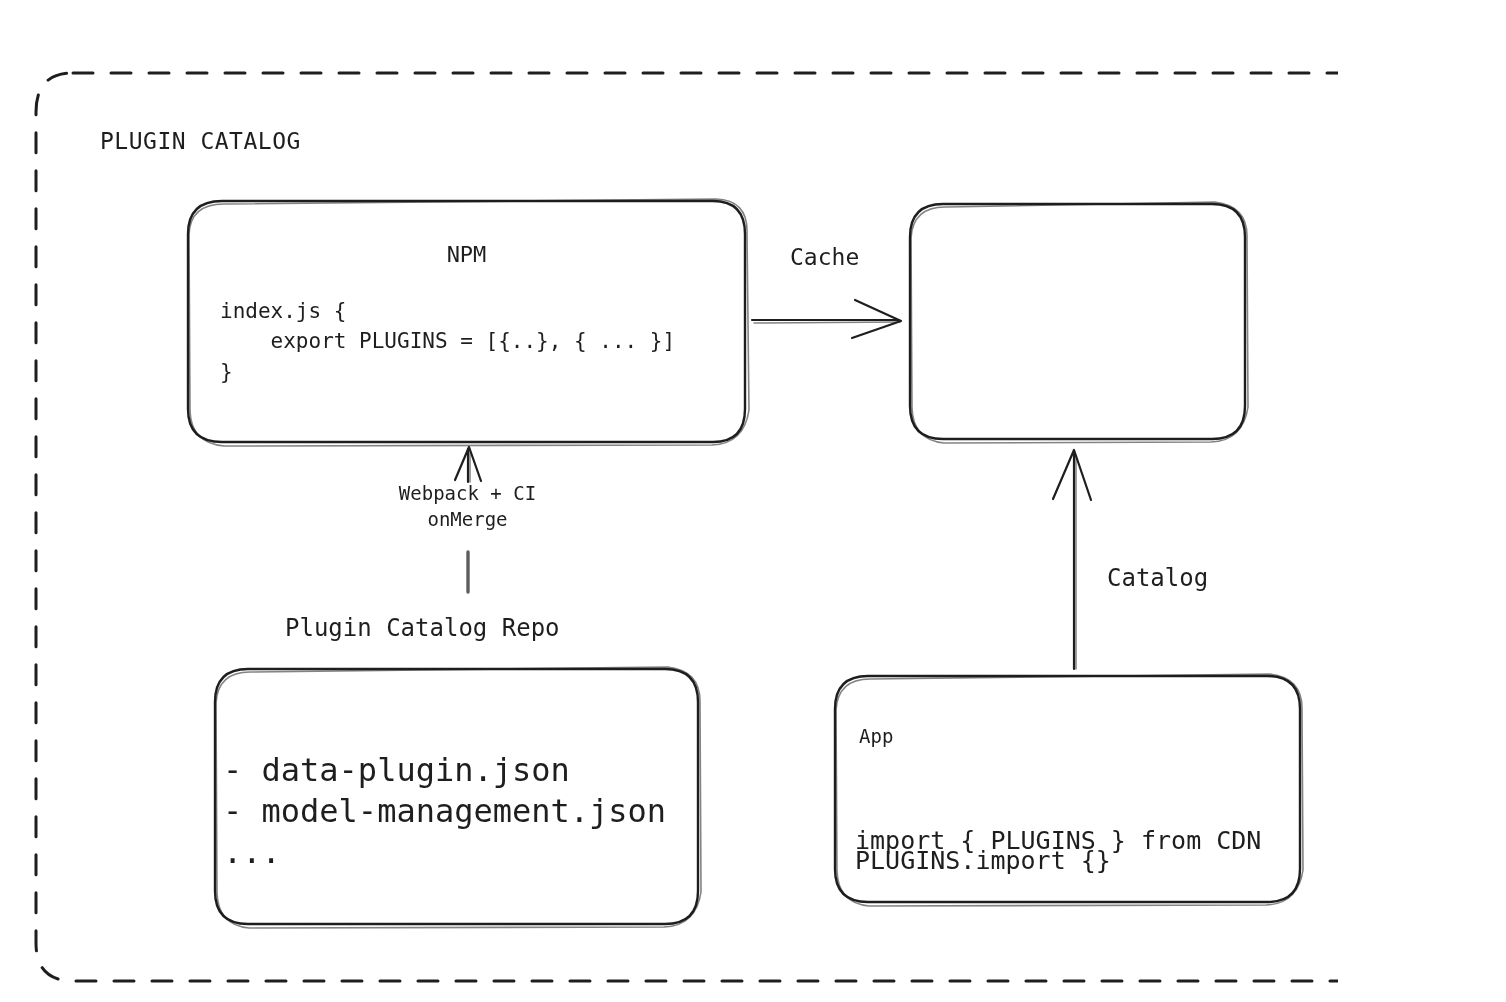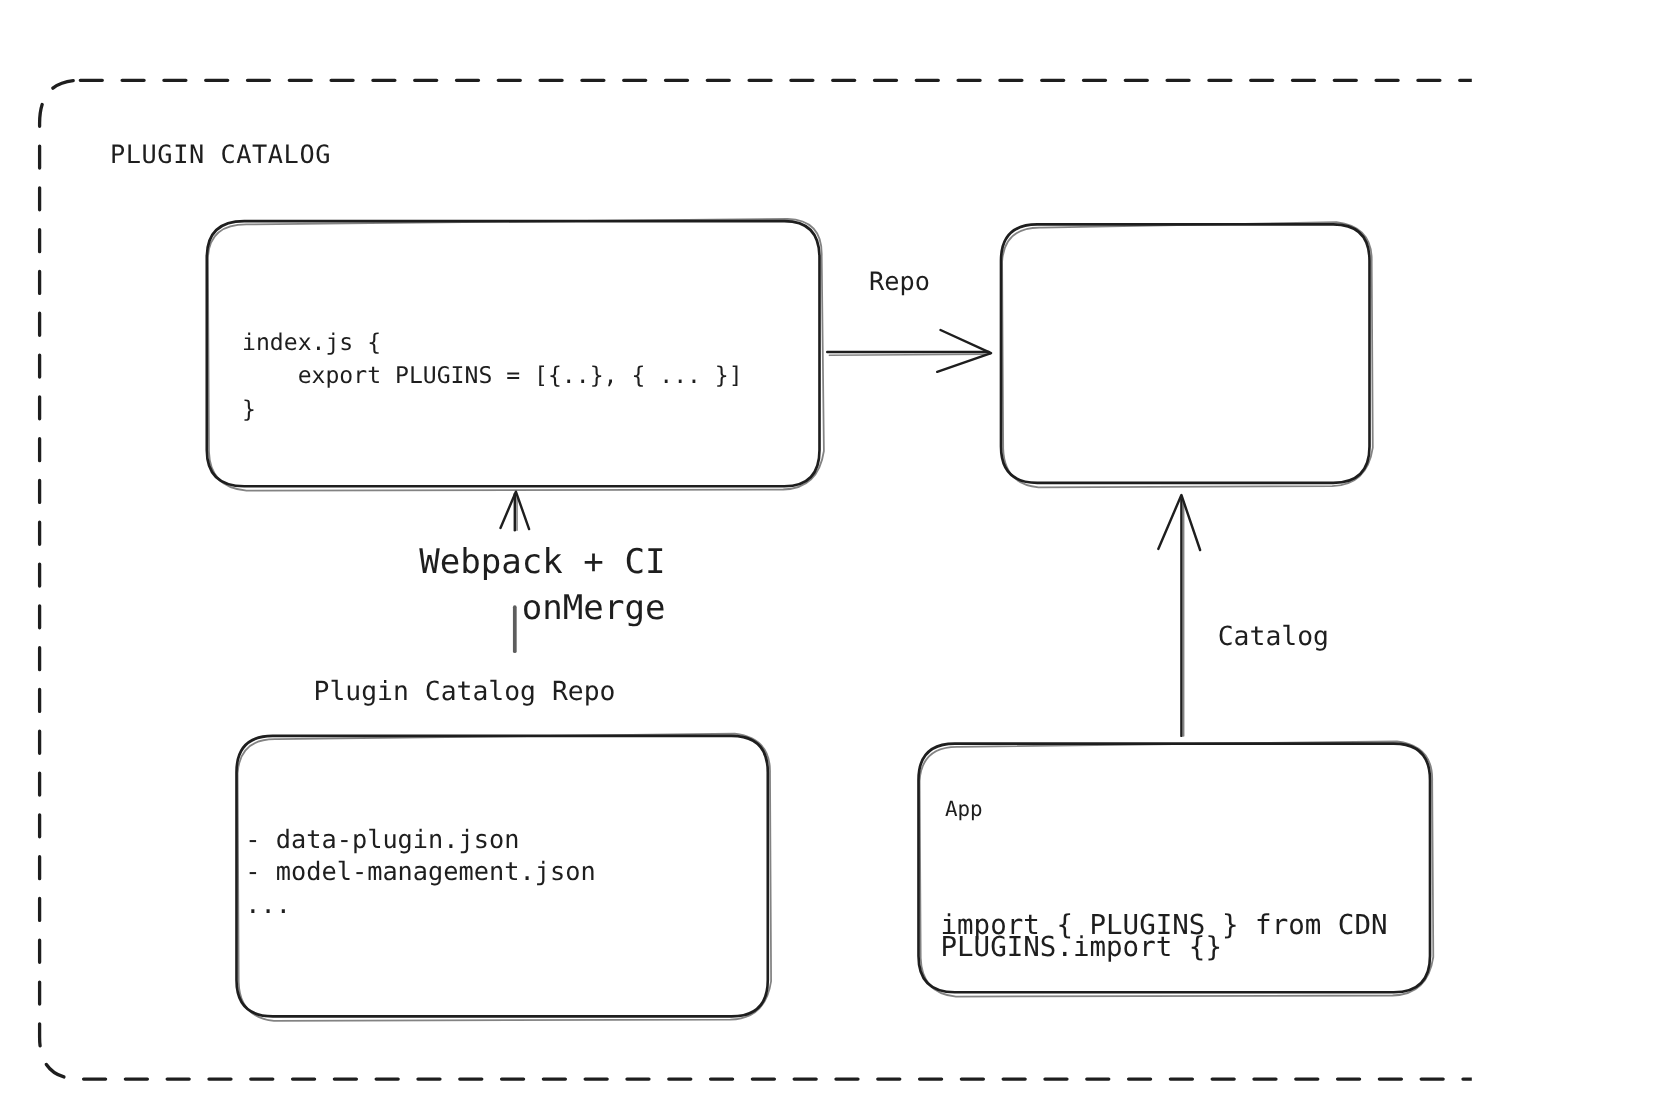--- a/index.html
+++ b/index.html
@@ -63,37 +63,37 @@
   }
   
   #cache-label {
     left: 790px;
     top: 198px;
     font-size: 23px;
   }
   
   #webpack-label {
     left: 330px;
-    top: 447px;
+    top: 437px;
     width: 275px;
-    text-align: right;
-    font-size: 31px;
+    text-align: center;
+    font-size: 19px;
     line-height: 1.35;
   }
   
   #repo-caption {
     left: 285px;
     top: 568px;
     font-size: 24px;
   }
   
   #repo-list {
     left: 223px;
     top: 706px;
-    font-size: 23px;
+    font-size: 32px;
     line-height: 1.28;
   }
   
   #import-label {
     left: 1107px;
     top: 518px;
     font-size: 24px;
   }
   
   #app-title {
@@ -170,27 +170,28 @@
         <path d="M 1074 625 L 1074 410"></path>
         <path d="M 1076 625 L 1076 412" opacity="0.55" stroke-width="1.5"></path>
         <path d="M 1053 455 L 1074 406 L 1091 456" stroke-width="2.2"></path>
       </g>
 
     </g>
   </svg>
 
   <div class="txt" id="catalog-title">PLUGIN CATALOG</div>
 
+  <div class="txt" id="npm-title">NPM</div>
 
   <div class="txt" id="npm-code">index.js {
     export PLUGINS = [{..}, { ... }]
 }</div>
 
 
-  <div class="txt" id="cache-label">Repo</div>
+  <div class="txt" id="cache-label">Cache</div>
 
   <div class="txt" id="webpack-label">Webpack + CI
 onMerge</div>
 
   <div class="txt" id="repo-caption">Plugin Catalog Repo</div>
 
   <div class="txt" id="repo-list">- data-plugin.json
 - model-management.json
 ...</div>
 

